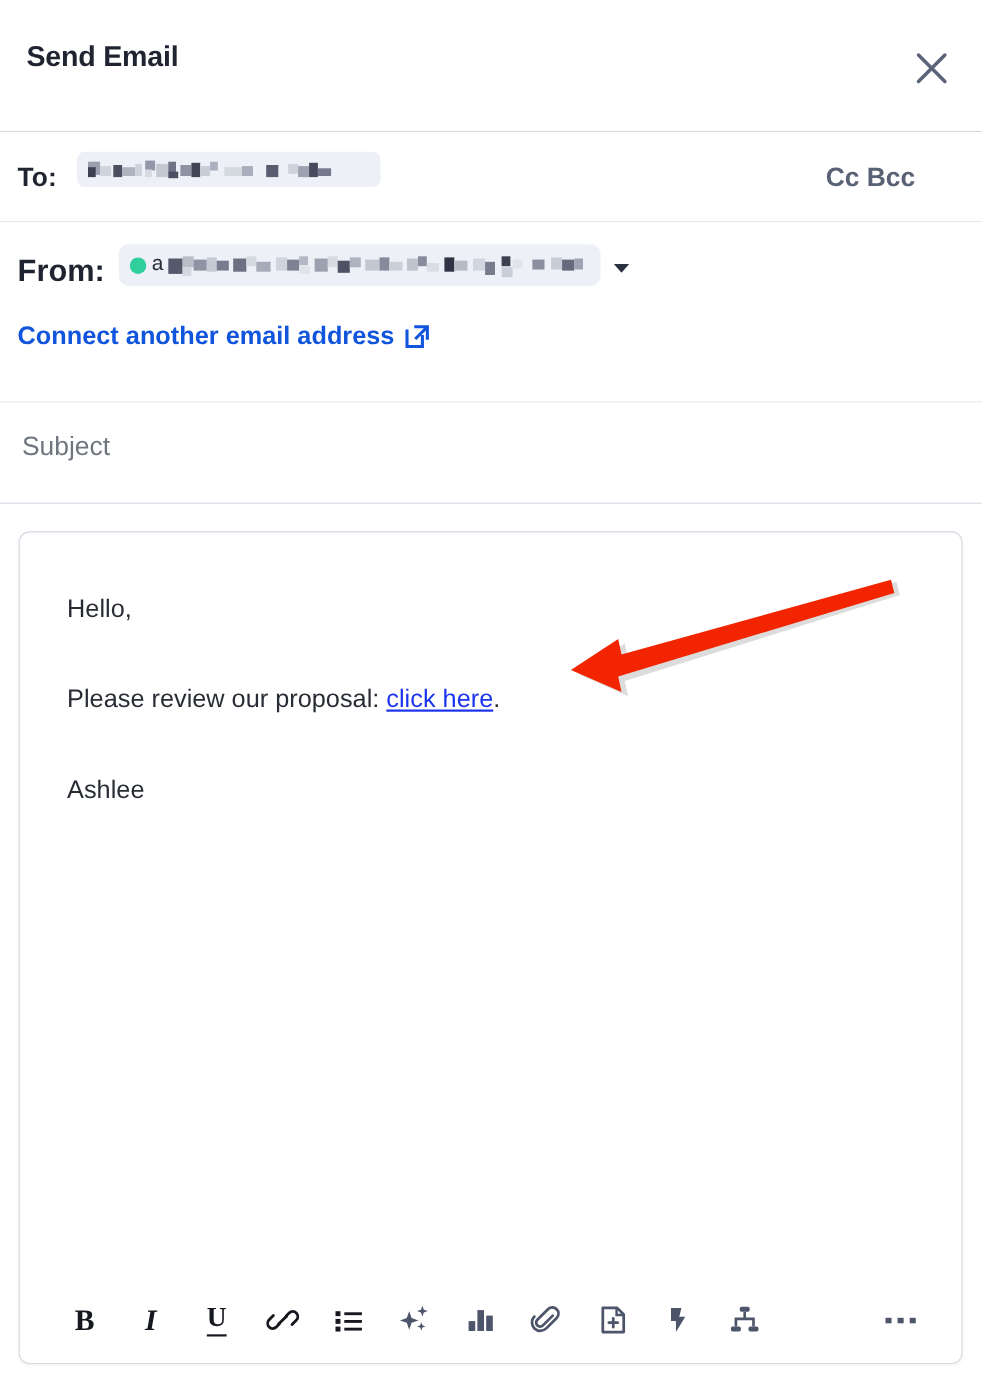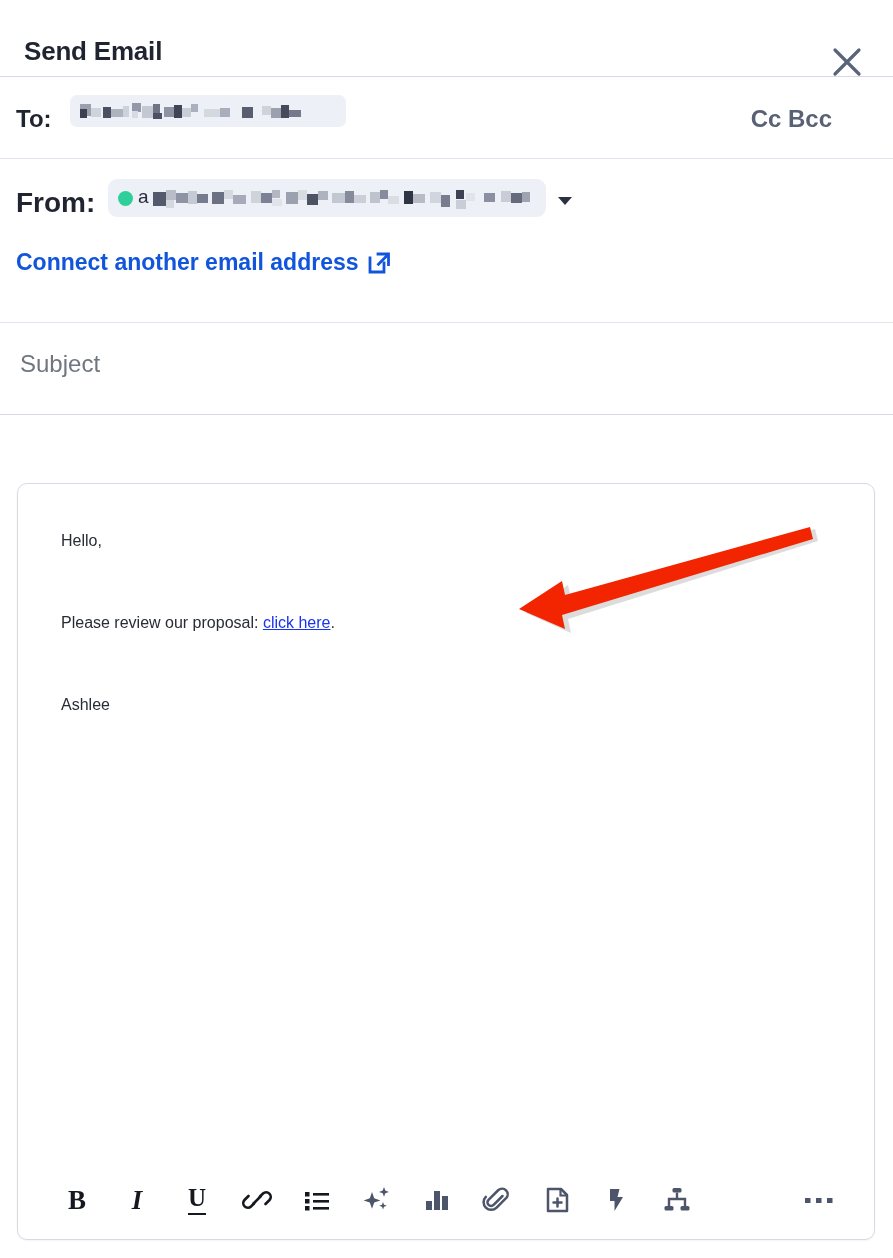--- a/index.html
+++ b/index.html
@@ -12,21 +12,21 @@
     height: 1258px;
     font-family: "Liberation Sans", sans-serif;
     color: #1f2430;
     overflow: hidden;
     position: relative;
   }
 
   
   .header {
     position: relative;
-    height: 77px;
+    height: 120px;
     box-sizing: border-box;
     border-bottom: 1.5px solid #d4d9e3;
     background: #fff;
   }
   .header-title {
     position: absolute;
     left: 24px;
     top: 36px;
     font-size: 26px;
     font-weight: bold;
@@ -176,23 +176,23 @@
     height: 757px;
     box-sizing: border-box;
     border: 1.5px solid #d6dae3;
     border-radius: 10px;
     background: #fff;
     box-shadow: 0 1px 2px rgba(30,40,60,0.05);
   }
   .body-text {
     position: absolute;
     left: 43px;
-    top: 36px;
+    top: 48px;
     right: 40px;
-    font-size: 16px;
+    font-size: 23px;
     line-height: 42px;
     color: #282c34;
   }
   .body-text p { margin: 0 0 40px 0; }
   .body-text p.tight { margin-bottom: 0; }
   .body-link {
     color: #1a33ee;
     text-decoration: underline;
     cursor: pointer;
   }

